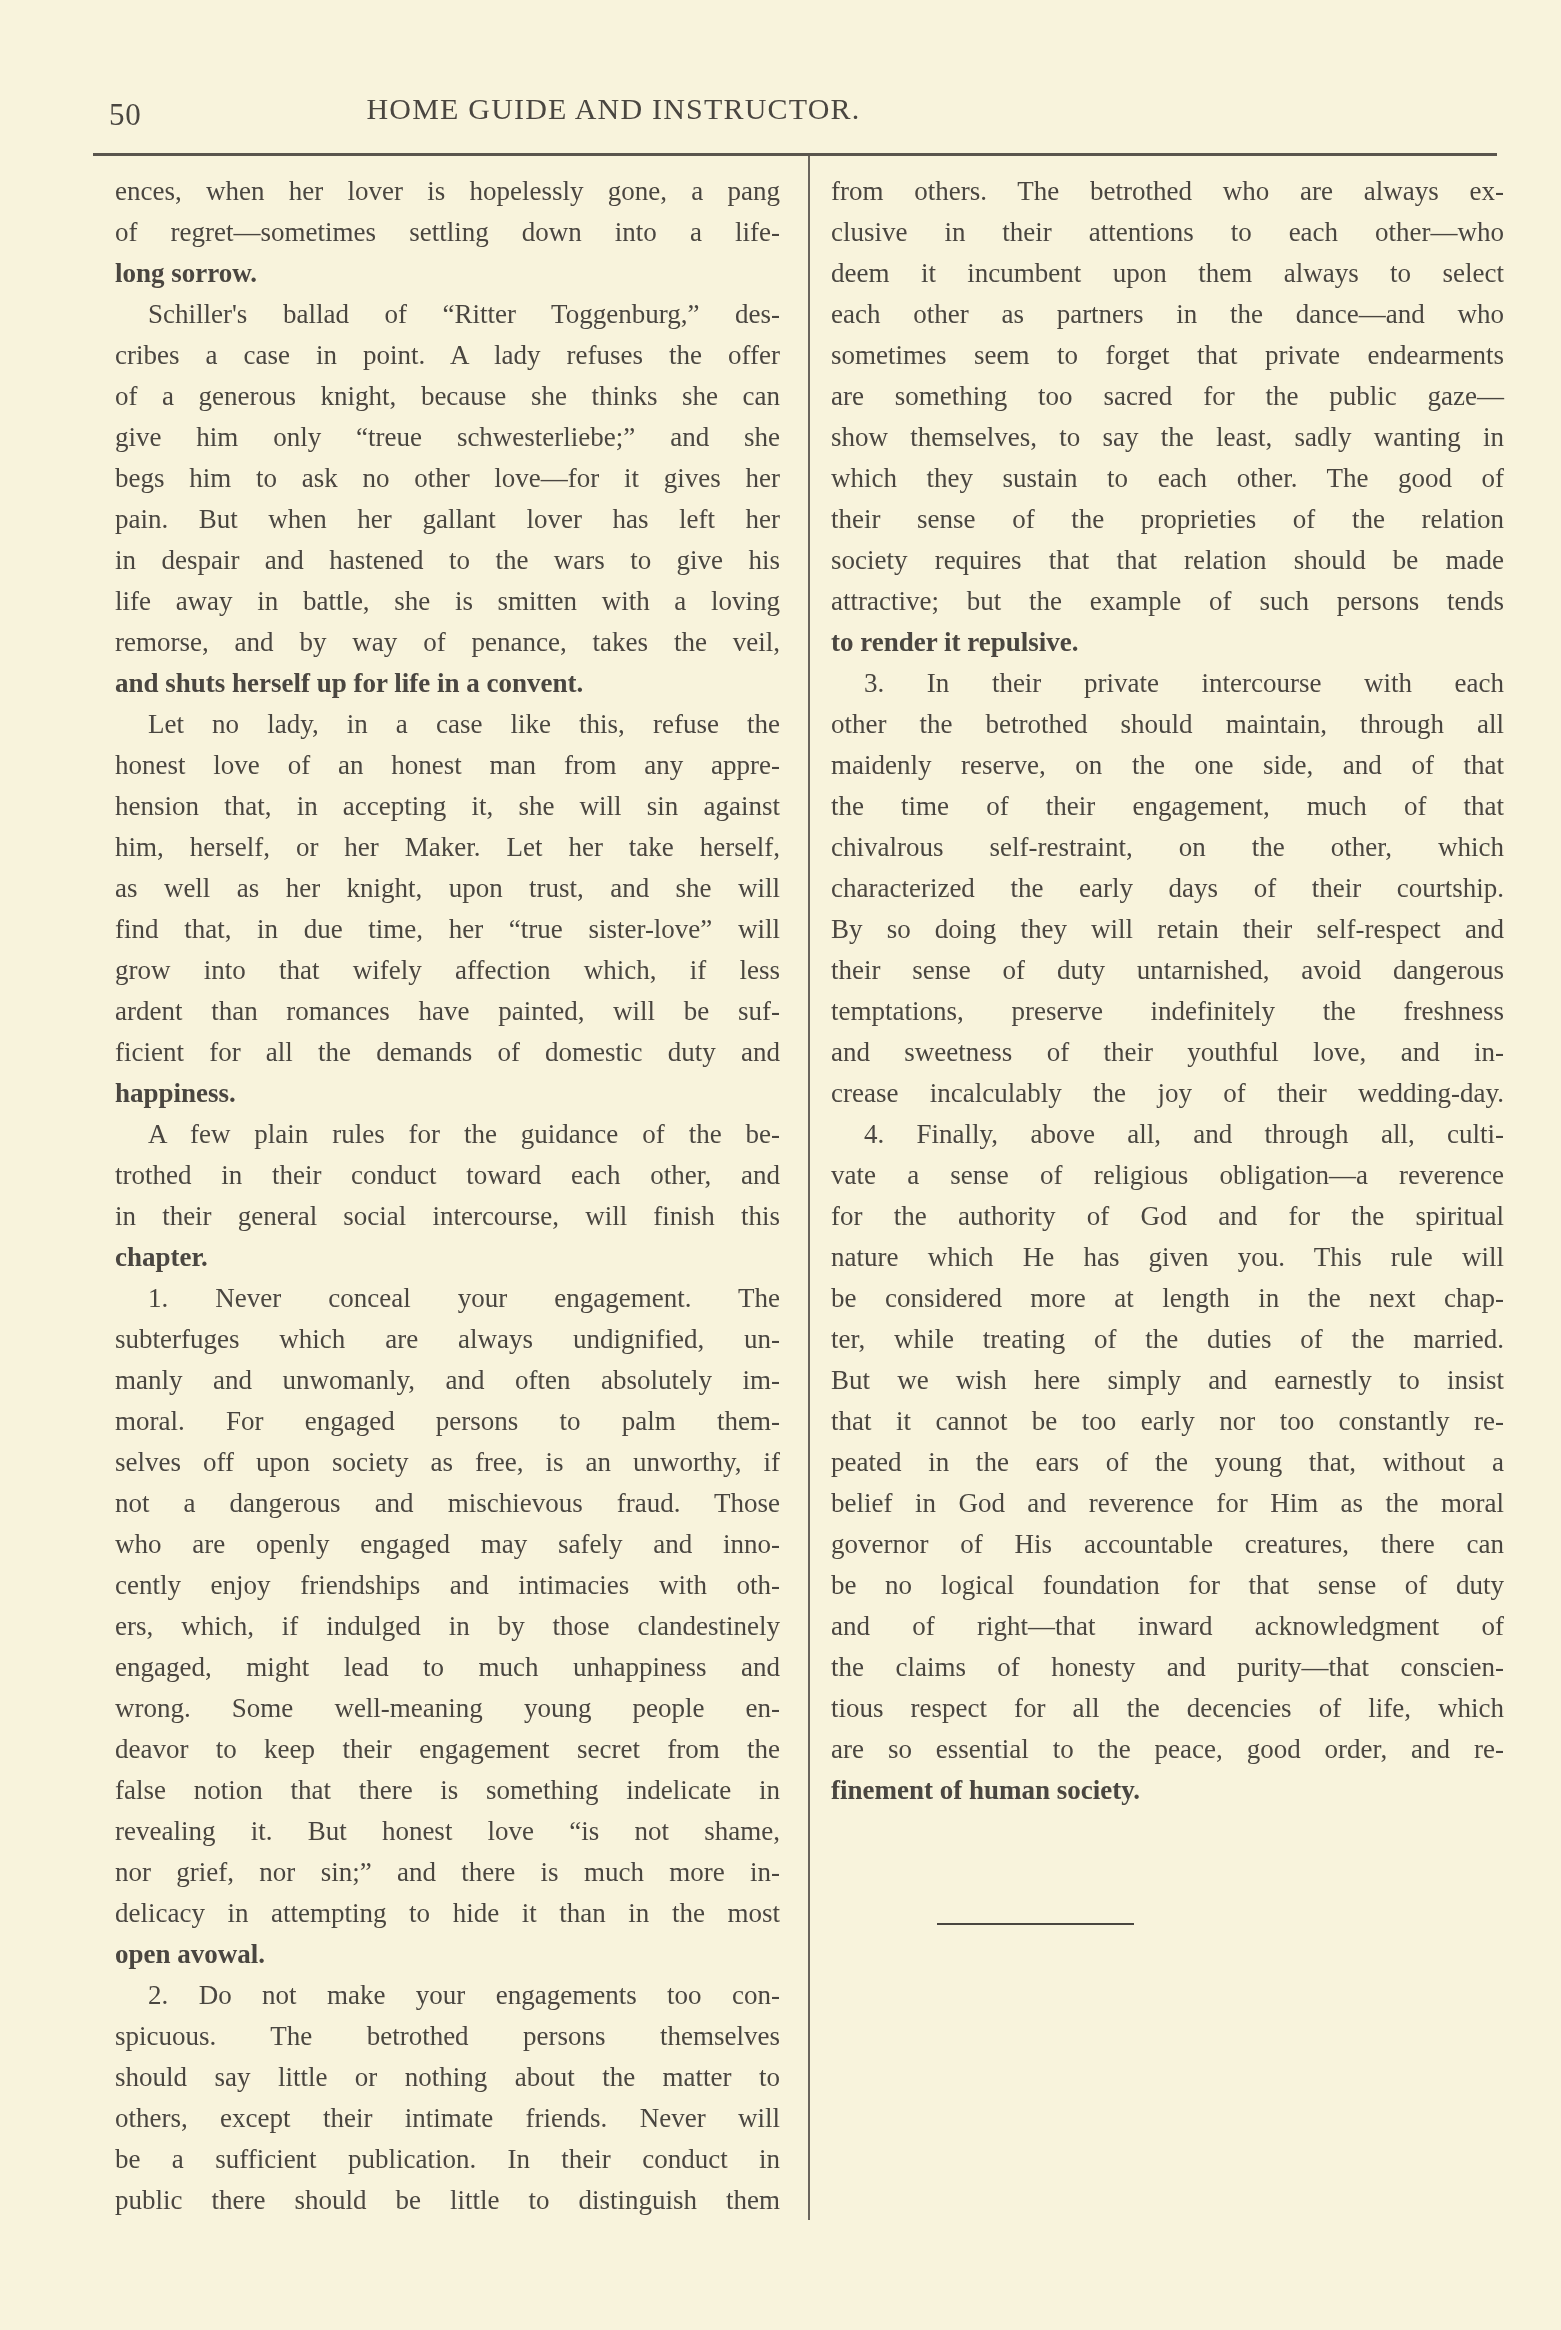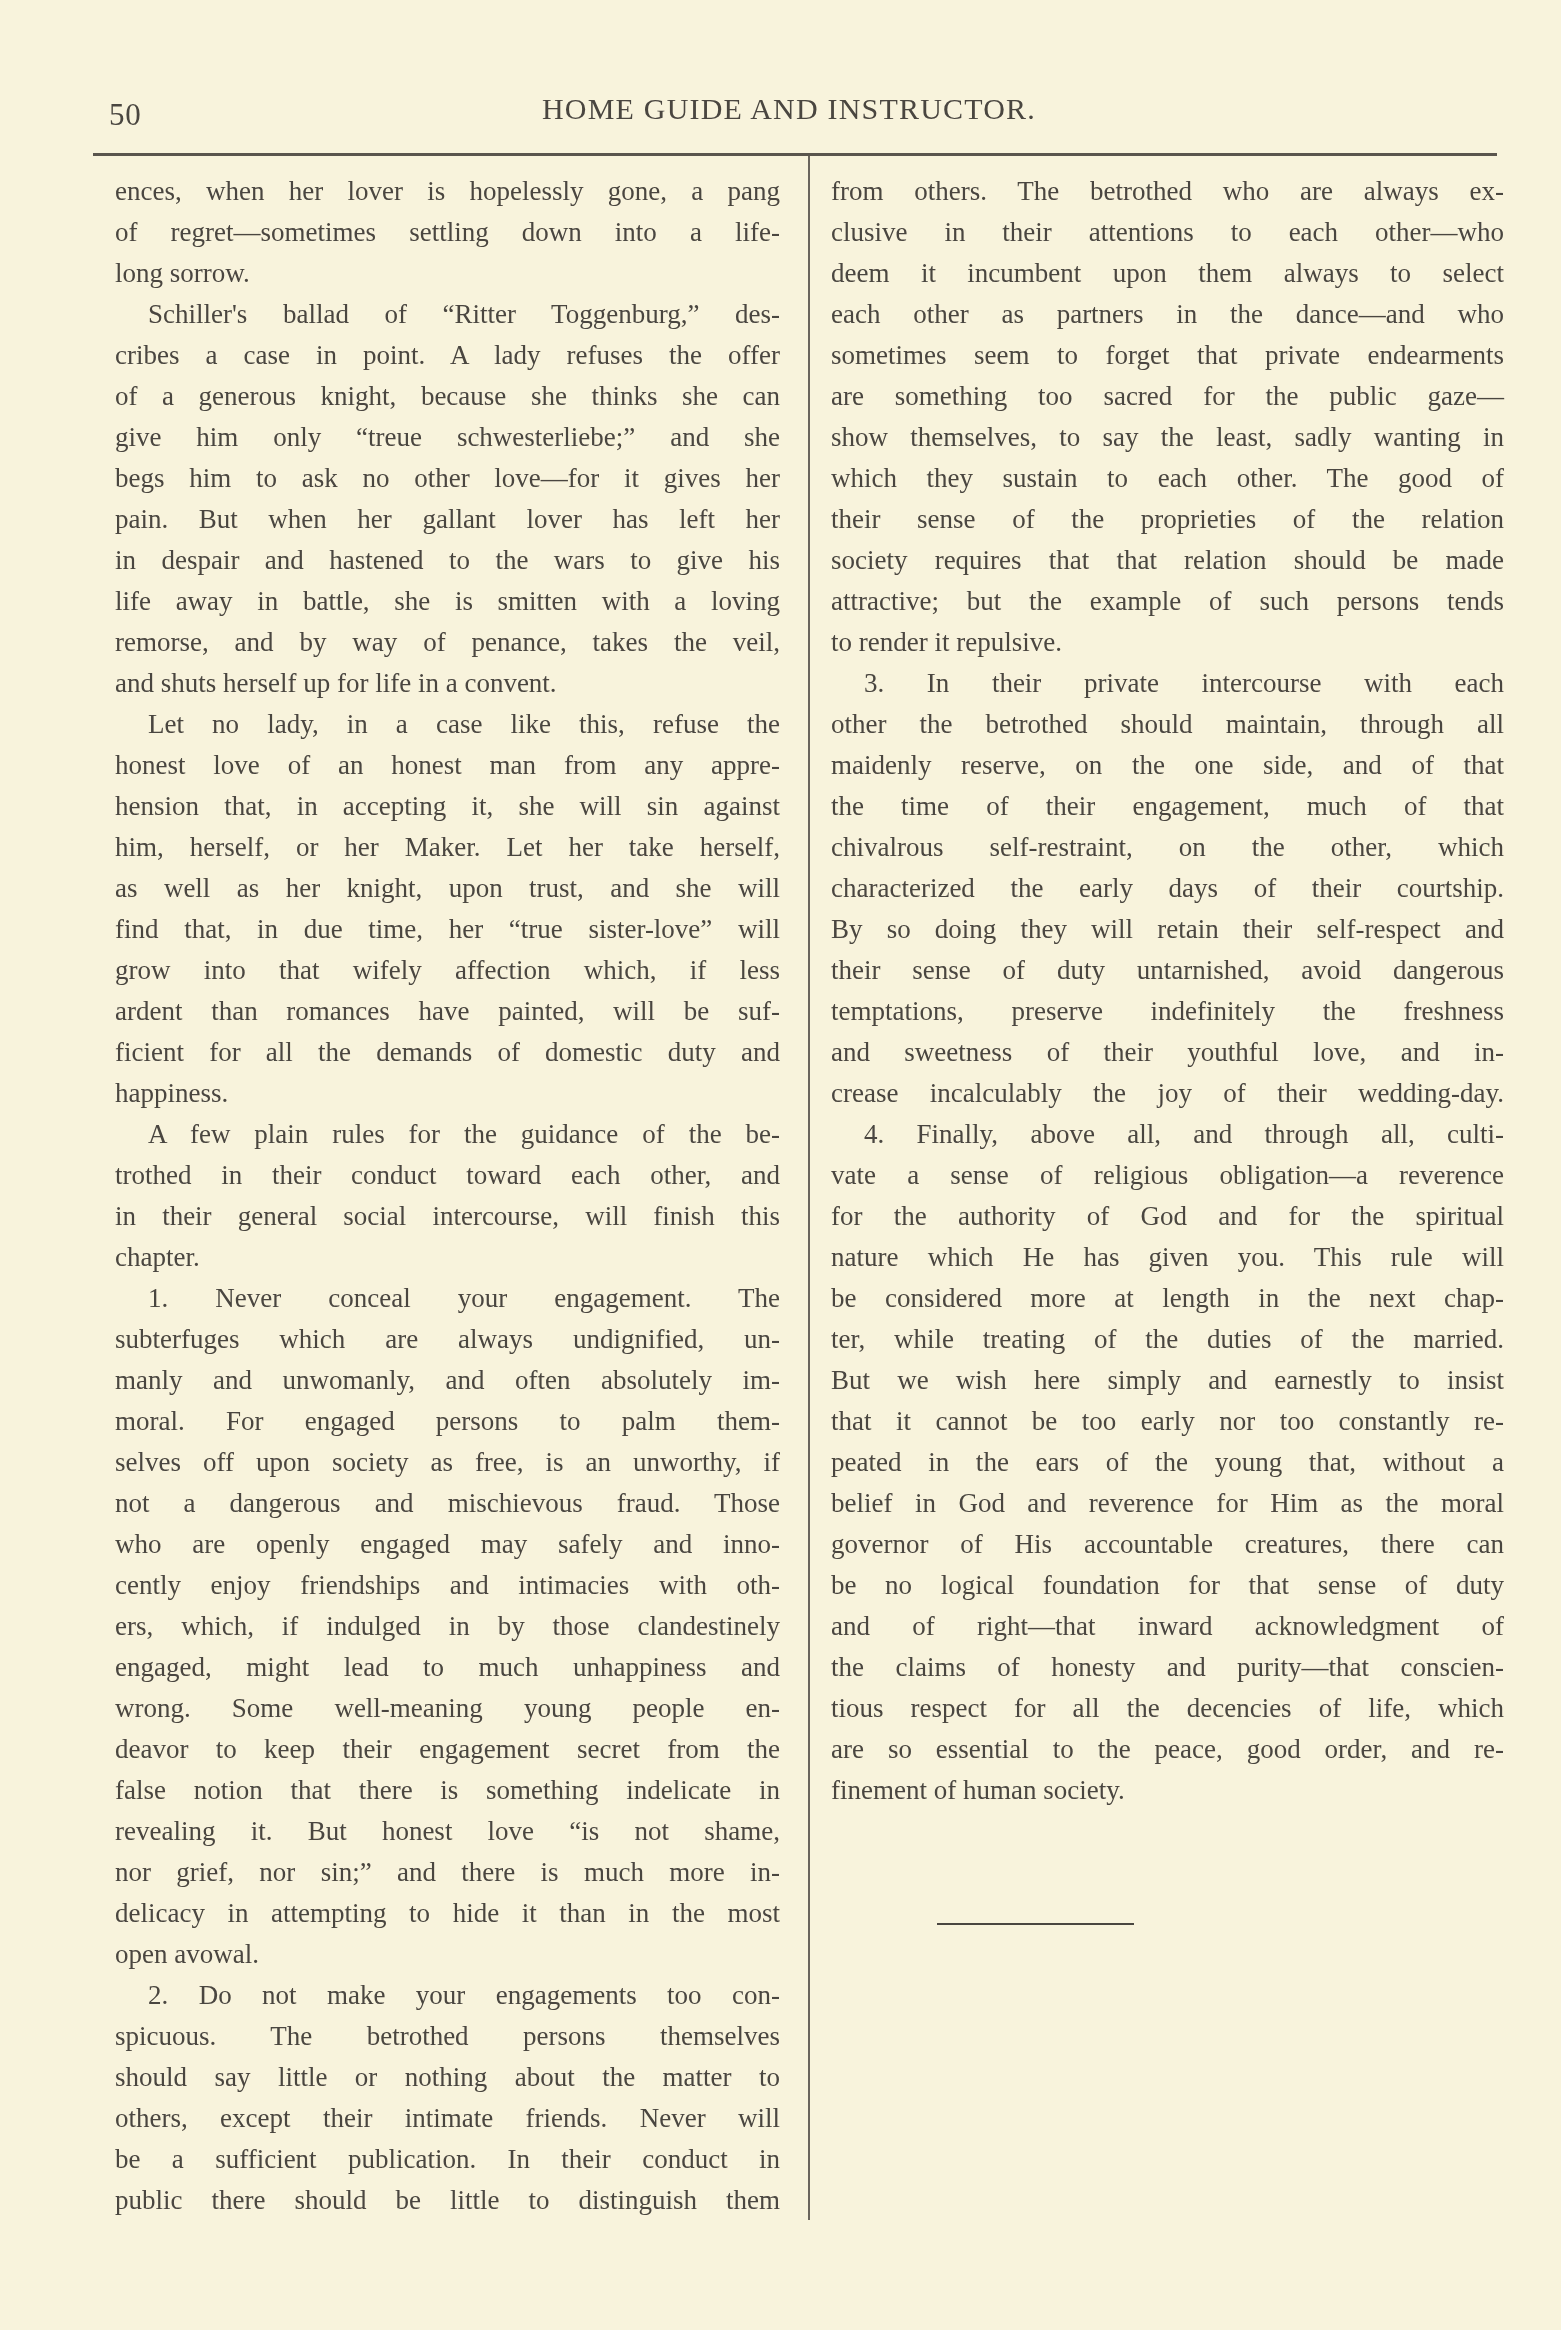--- a/index.html
+++ b/index.html
@@ -10,41 +10,41 @@
     overflow: hidden;
     font-family: "Liberation Serif", "DejaVu Serif", serif;
     color: #4a4640;
   }
   .page-number {
     position: absolute; left: 109px; top: 97px;
     font-size: 31px; letter-spacing: 0.8px;
   }
   .running-head {
     position: absolute; left: 191px; top: 92px; width: 845px;
-    font-size: 30px; letter-spacing: 1.2px; text-align: right;
+    font-size: 30px; letter-spacing: 1.2px; text-align: center;
   }
   .head-rule {
     position: absolute; left: 93px; top: 153px; width: 1404px; height: 2.5px;
     background: #5a554d;
   }
   .column-divider {
     position: absolute; left: 808px; top: 156px; width: 1.6px; height: 2064px;
     background: #6a655d;
   }
   .column {
     position: absolute; top: 171px;
     font-size: 27px; line-height: 41px;
   }
   .col-left { left: 115px; width: 665px; }
   .col-right { left: 831px; width: 673px; }
   .line {
     display: block; white-space: nowrap; text-align: justify;
     text-align-last: justify; height: 41px;
   }
-  .line.last { text-align-last: left; }
+  .line.last { text-align-last: left; font-weight: bold; }
   .line.indent { padding-left: 33px; }
   .end-rule {
     position: absolute; left: 937px; top: 1923px; width: 197px; height: 1.6px;
     background: #4a4640;
   }
 </style>
 </head>
 <body>
 
 <div>

